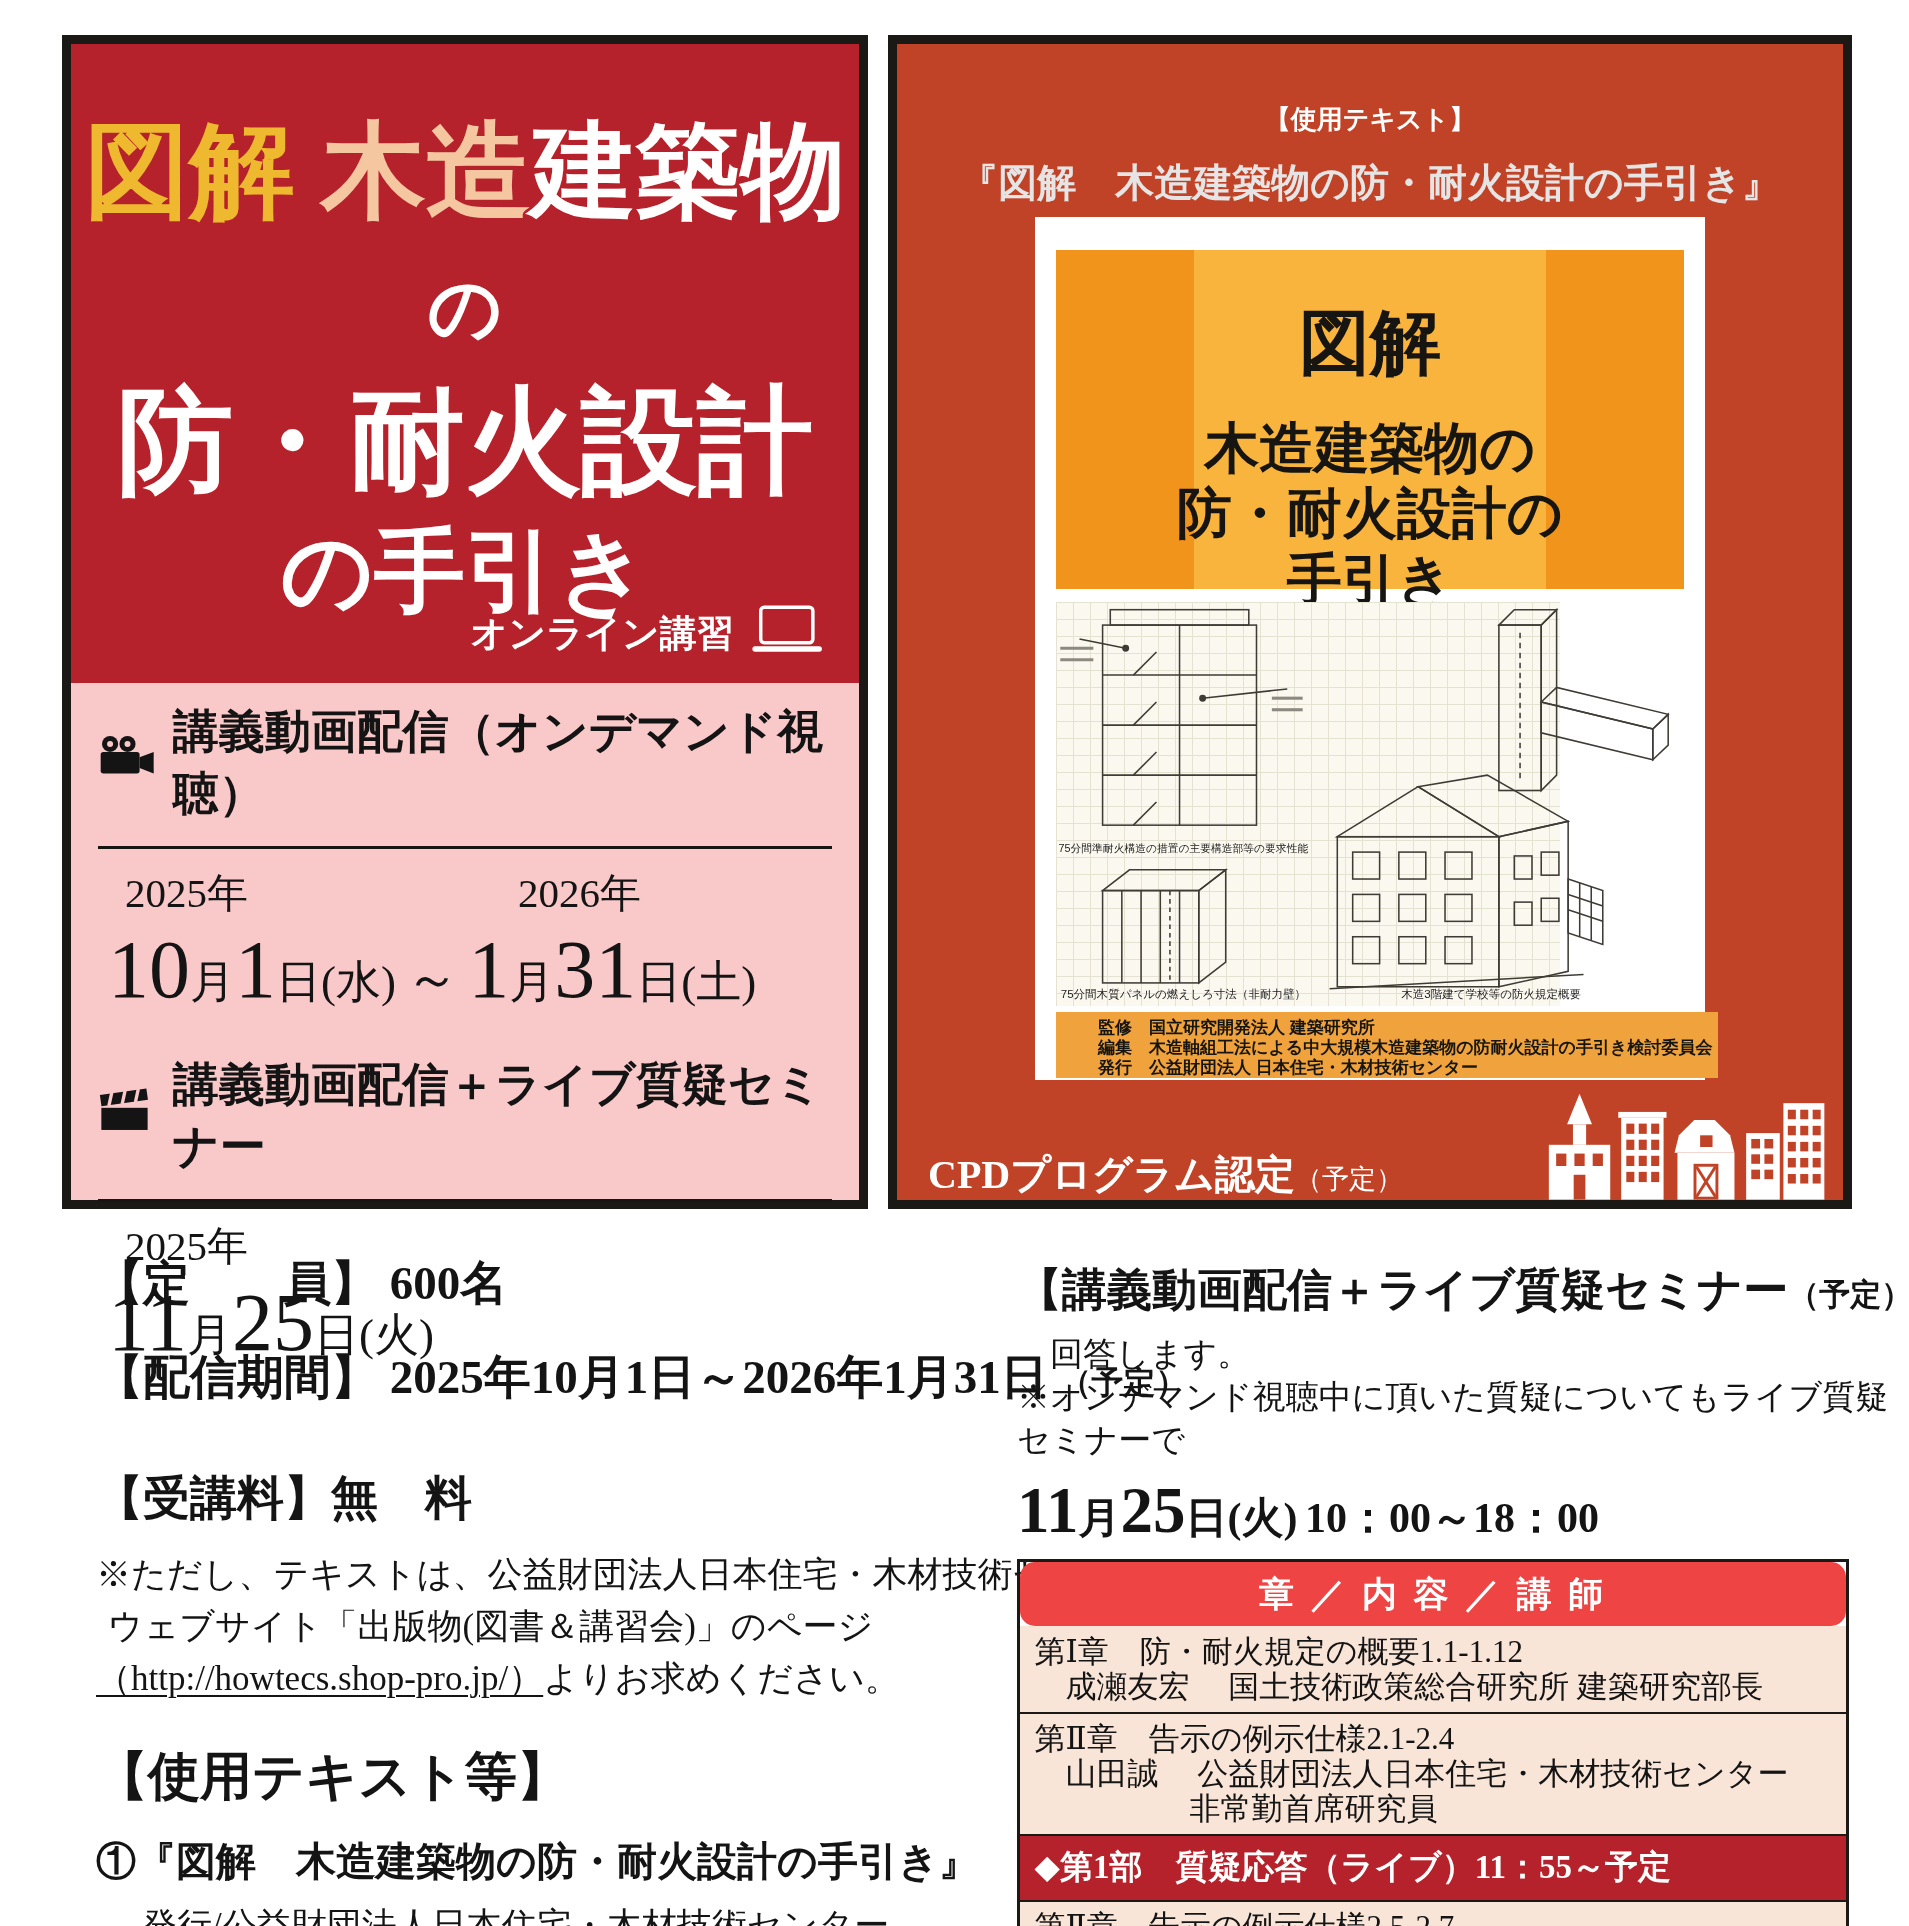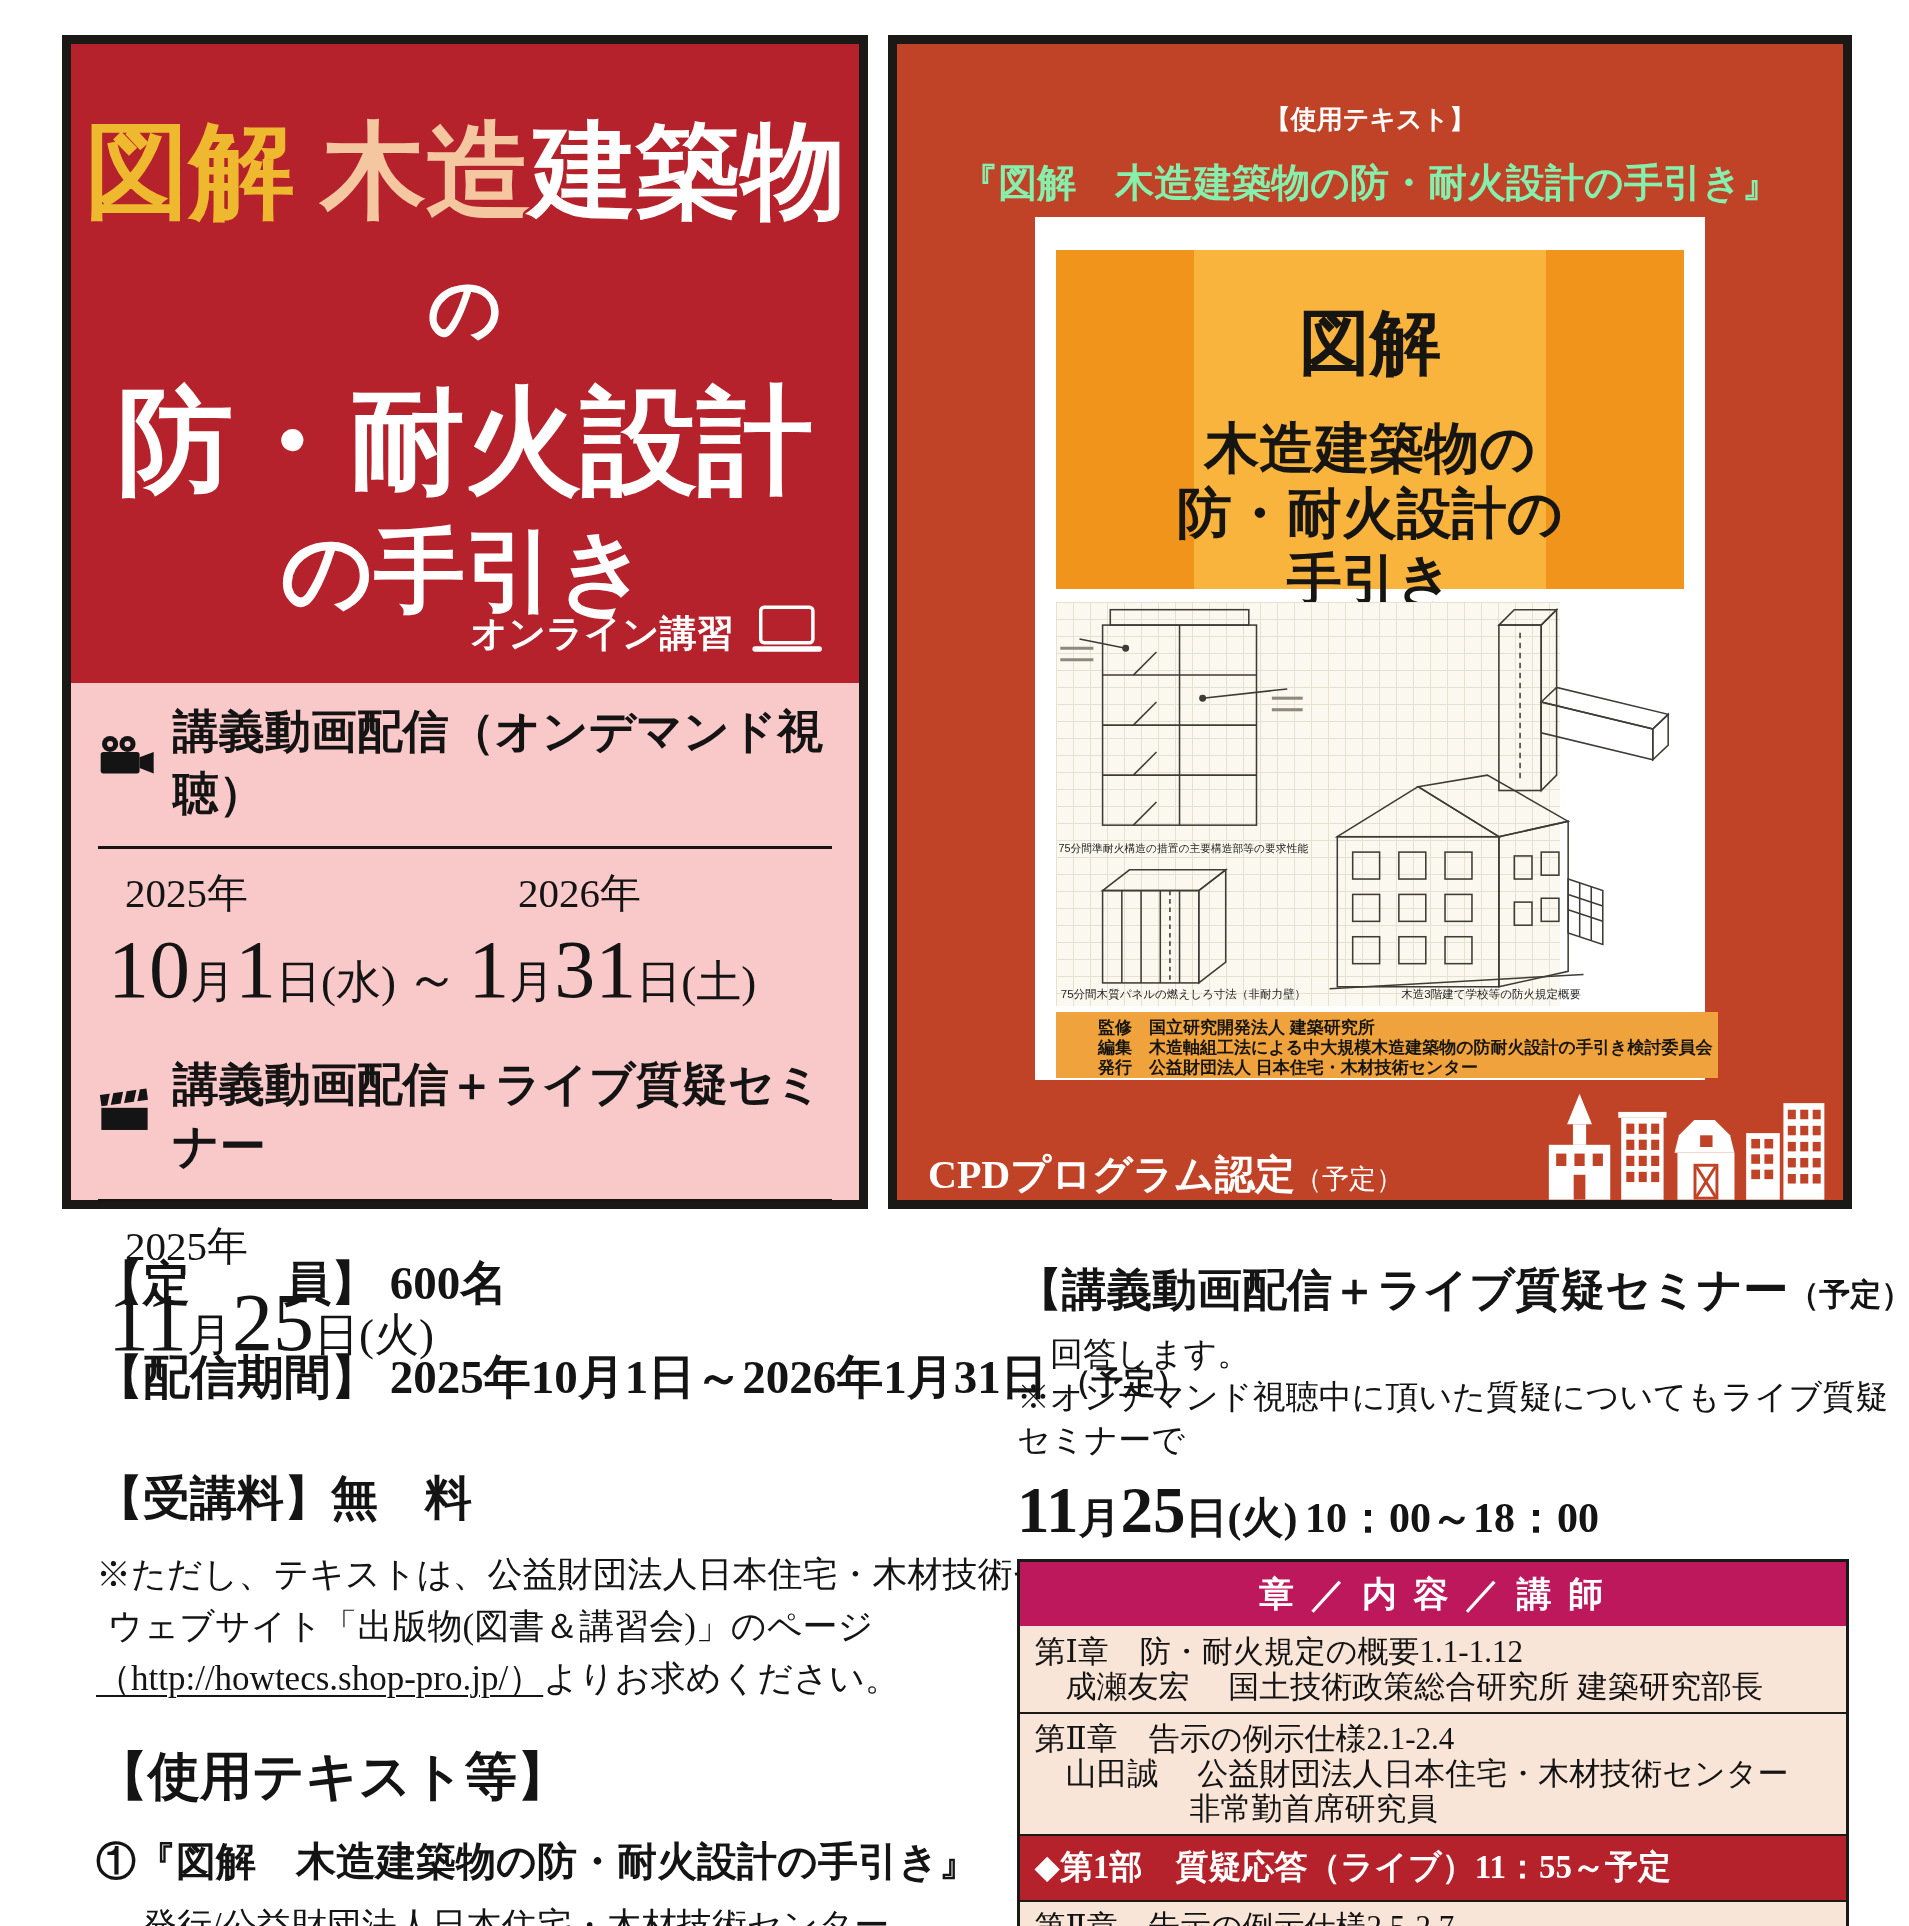--- a/index.html
+++ b/index.html
@@ -25,21 +25,21 @@
   .ph-row.second{margin-top:37px;}
   .years{margin-top:17px;font-size:41px;padding-left:27px;white-space:nowrap;}
   .years .y2{margin-left:270px;}
   .bigdate{margin-top:2.3px;padding-left:10px;white-space:nowrap;}
   .dn{font-size:82px;}
   .du{font-size:45px;}
   .dt{font-size:54px;padding:0 9.2px;}
 
   .hero-right{left:888px;top:35px;width:964px;height:1174px;background:#c14327;}
   .tb-label{position:absolute;top:58px;width:100%;text-align:center;color:#fff;font-size:26px;font-weight:bold;}
-  .tb-title{position:absolute;top:112px;width:100%;text-align:center;color:#86efac;font-size:39px;font-weight:bold;white-space:nowrap;}
+  .tb-title{position:absolute;top:112px;width:100%;text-align:center;color:#e5e5e5;font-size:39px;font-weight:bold;white-space:nowrap;}
   .cover{position:absolute;left:138px;top:173px;width:670px;height:863px;background:#ffffff;}
   .cover-banner{position:absolute;left:21px;top:33px;width:628px;height:339px;
     background:linear-gradient(90deg,#f0941c 0%,#f0941c 22%,#f8b43c 22%,#f8b43c 78%,#f0941c 78%,#f0941c 100%);}
   .cb-logo{position:absolute;top:46px;width:100%;text-align:center;font-size:71px;font-weight:bold;color:#161511;}
   .cb-line{position:absolute;width:100%;text-align:center;font-size:55px;font-weight:bold;color:#161511;white-space:nowrap;}
   .cb1{top:162px;}.cb2{top:227px;}.cb3{top:293px;}
   .cover-diagrams{position:absolute;left:21px;top:385px;width:504px;height:404px;background-color:#faf8ef;
     background-image:repeating-linear-gradient(#e6e2d2 0 0.8px,transparent 0.8px 17px),repeating-linear-gradient(90deg,#e6e2d2 0 0.8px,transparent 0.8px 17px);}
   .cover-credits{position:absolute;left:21px;top:795px;width:662px;height:66px;background:#f0a33c;padding:6.2px 0 0 42px;box-sizing:border-box;}
   .cover-credits div{font-size:17px;font-weight:bold;line-height:20px;color:#161511;}
@@ -59,21 +59,21 @@
 
   .sem-col{position:absolute;left:1017px;top:1260px;width:886px;}
   .sem-head{font-size:45px;font-weight:bold;white-space:nowrap;}
   .sem-head .small{font-size:31px;}
   .sem-note{font-size:33px;line-height:43px;margin-top:13px;}
   .sem-date{margin-top:10.8px;white-space:nowrap;}
   .sem-date .dn2{font-size:65px;font-weight:bold;}
   .sem-date .du2{font-size:42px;font-weight:bold;}
   .sem-date .time{font-size:42px;font-weight:bold;margin-left:7.7px;}
   .stable{margin-top:11.6px;width:832px;border:3.1px solid #1a1916;box-sizing:border-box;}
-  .thead{background:#be185d;color:#fff;text-align:center;font-size:35px;font-weight:bold;letter-spacing:3.9px;padding:8.5px 0;}
+  .thead{background:#ef4444;color:#fff;text-align:center;font-size:35px;font-weight:bold;letter-spacing:3.9px;padding:8.5px 0;border-radius:15px;}
   .trow{background:#f9e5d8;padding:7.7px 14.6px;border-top:2.3px solid #1a1916;}
   .trow div{font-size:31px;line-height:35px;white-space:nowrap;}
   .tband{background:#b5222b;color:#fff;font-size:33px;font-weight:bold;padding:9.2px 14.6px;border-top:2.3px solid #1a1916;white-space:nowrap;}
 </style>
 </head>
 <body>
 
 <div class="page">
 
   <section class="box hero-left">

